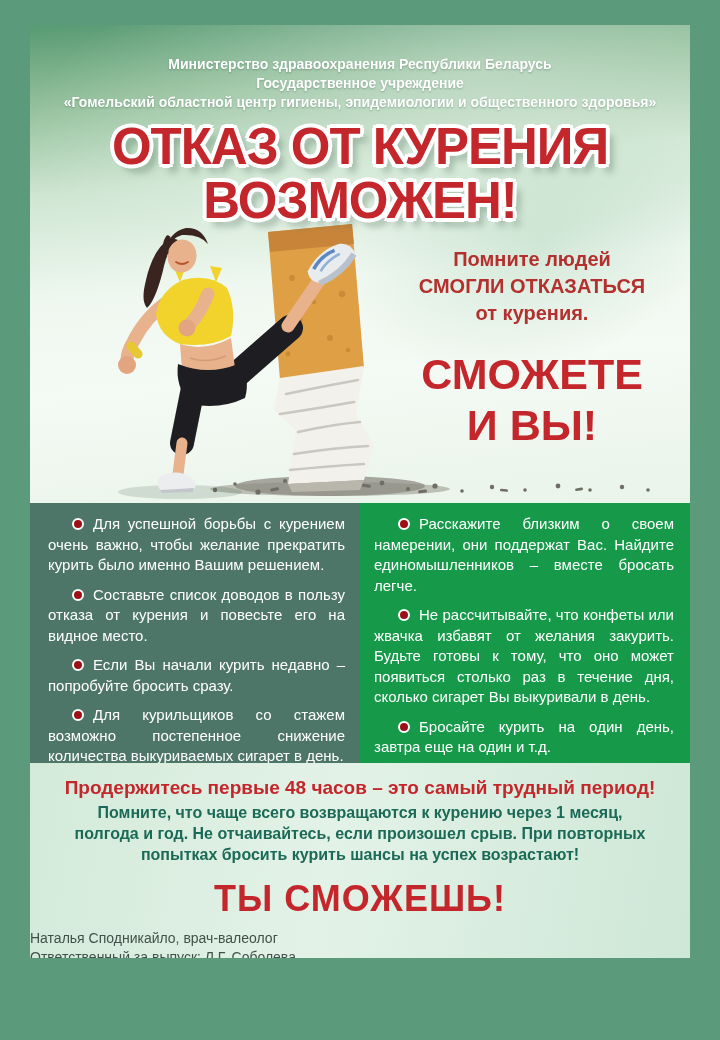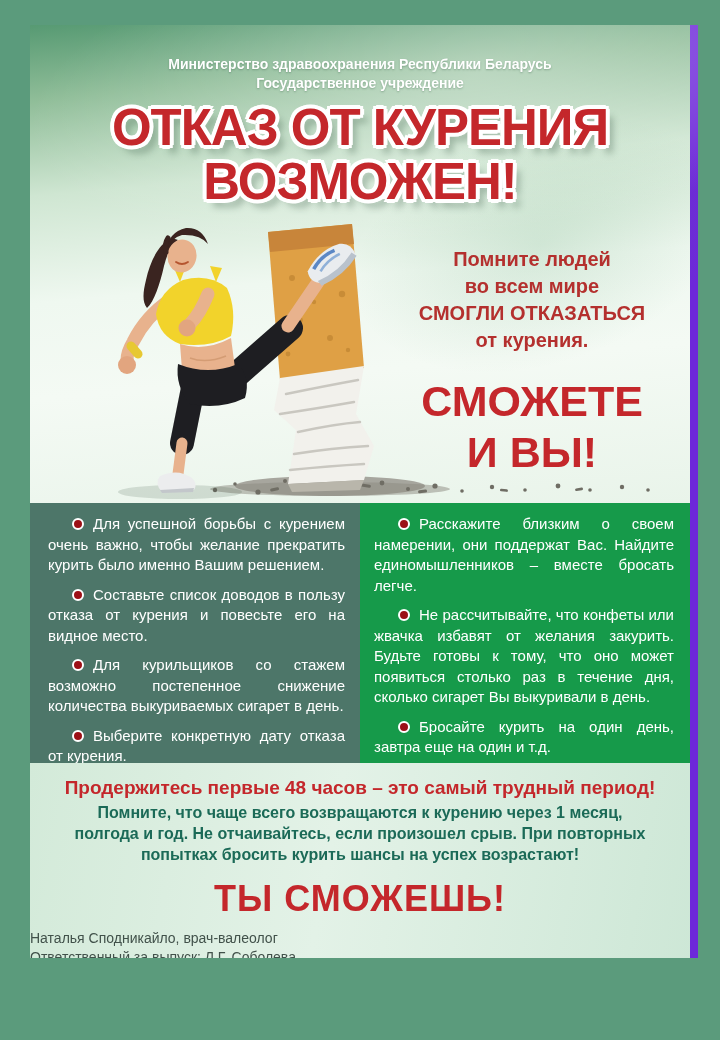--- a/index.html
+++ b/index.html
@@ -4,21 +4,21 @@
 <style>
   html,body{margin:0;padding:0;}
   body{
     width:720px;height:1040px;
     background:#5b9b7c;
     font-family:"Liberation Sans", sans-serif;
     position:relative;overflow:hidden;
   }
   .poster{
     position:absolute;left:30px;top:25px;width:660px;height:933px;
-    background:#6d28d9;overflow:hidden;padding-left:8px;
+    background:#6d28d9;overflow:hidden;
   }
   
   .top-section{
     position:absolute;left:0;top:0;width:660px;height:478px;
     background:linear-gradient(175deg,#579a73 0%,#8fbd98 14%,#cfe6d2 32%,#eff8f0 52%,#f4faf4 70%,#e9f4ea 100%);
   }
   .top-section:before{
     content:"";position:absolute;left:-80px;top:-40px;width:820px;height:300px;
     background:radial-gradient(ellipse at 65% 35%, rgba(255,255,255,.35), rgba(255,255,255,0) 60%);
     transform:rotate(-8deg);
@@ -92,20 +92,21 @@
 </head>
 <body>
 
 <div class="poster">
 
   <div class="top-section">
 
     <div class="org-header">
       <div>Министерство здравоохранения Республики Беларусь</div>
       <div>Государственное учреждение</div>
+      <div>«Гомельский областной центр гигиены, эпидемиологии и общественного здоровья»</div>
     </div>
 
     <div class="main-title">
       <div>ОТКАЗ ОТ КУРЕНИЯ</div>
       <div>ВОЗМОЖЕН!</div>
     </div>
 
     <div class="hero">
 
       <svg width="660" height="285" viewBox="0 0 660 285">
@@ -200,36 +201,36 @@
           <ellipse cx="152" cy="38" rx="14.5" ry="16.5" fill="#e8b28d" transform="rotate(8 152 38)"></ellipse>
           <path d="M146,44 Q152,48 158,44" stroke="#b5552f" stroke-width="1.8" fill="none" stroke-linecap="round"></path>
           <path d="M136,34 Q138,14 156,10 Q172,9 178,26 Q170,16 152,17 Q140,20 136,34 Z" fill="#3a2420"></path>
           <path d="M136,34 Q134,26 138,20" stroke="#3a2420" stroke-width="5" fill="none" stroke-linecap="round"></path>
         </g>
       </svg>
 
       <div class="hero-text">
         <div class="hero-msg">
           <div>Помните людей</div>
-          <div>во всем мире</div>
           <div>СМОГЛИ ОТКАЗАТЬСЯ</div>
           <div>от курения.</div>
         </div>
         <div class="hero-big">
           <div>СМОЖЕТЕ</div>
           <div>И ВЫ!</div>
         </div>
       </div>
     </div>
   </div>
 
   <div class="tips-section">
     <div class="tips-col tips-left">
       <p><span class="dot"></span><span>Для успешной борьбы с курением очень важно, чтобы желание прекратить курить было именно Вашим решением.</span></p>
       <p><span class="dot"></span><span>Составьте список доводов в пользу отказа от курения и повесьте его на видное место.</span></p>
+      <p><span class="dot"></span><span>Если Вы начали курить недавно – попробуйте бросить сразу.</span></p>
       <p><span class="dot"></span><span>Для курильщиков со стажем возможно постепенное снижение количества выкуриваемых сигарет в день.</span></p>
       <p><span class="dot"></span><span>Выберите конкретную дату отказа от курения.</span></p>
     </div>
     <div class="tips-col tips-right">
       <p><span class="dot"></span><span>Расскажите близким о своем намерении, они поддержат Вас. Найдите единомышленников – вместе бросать легче.</span></p>
       <p><span class="dot"></span><span>Не рассчитывайте, что конфеты или жвачка избавят от желания закурить. Будьте готовы к тому, что оно может появиться столько раз в течение дня, сколько сигарет Вы выкуривали в день.</span></p>
       <p><span class="dot"></span><span>Бросайте курить на один день, завтра еще на один и т.д.</span></p>
     </div>
   </div>
 

